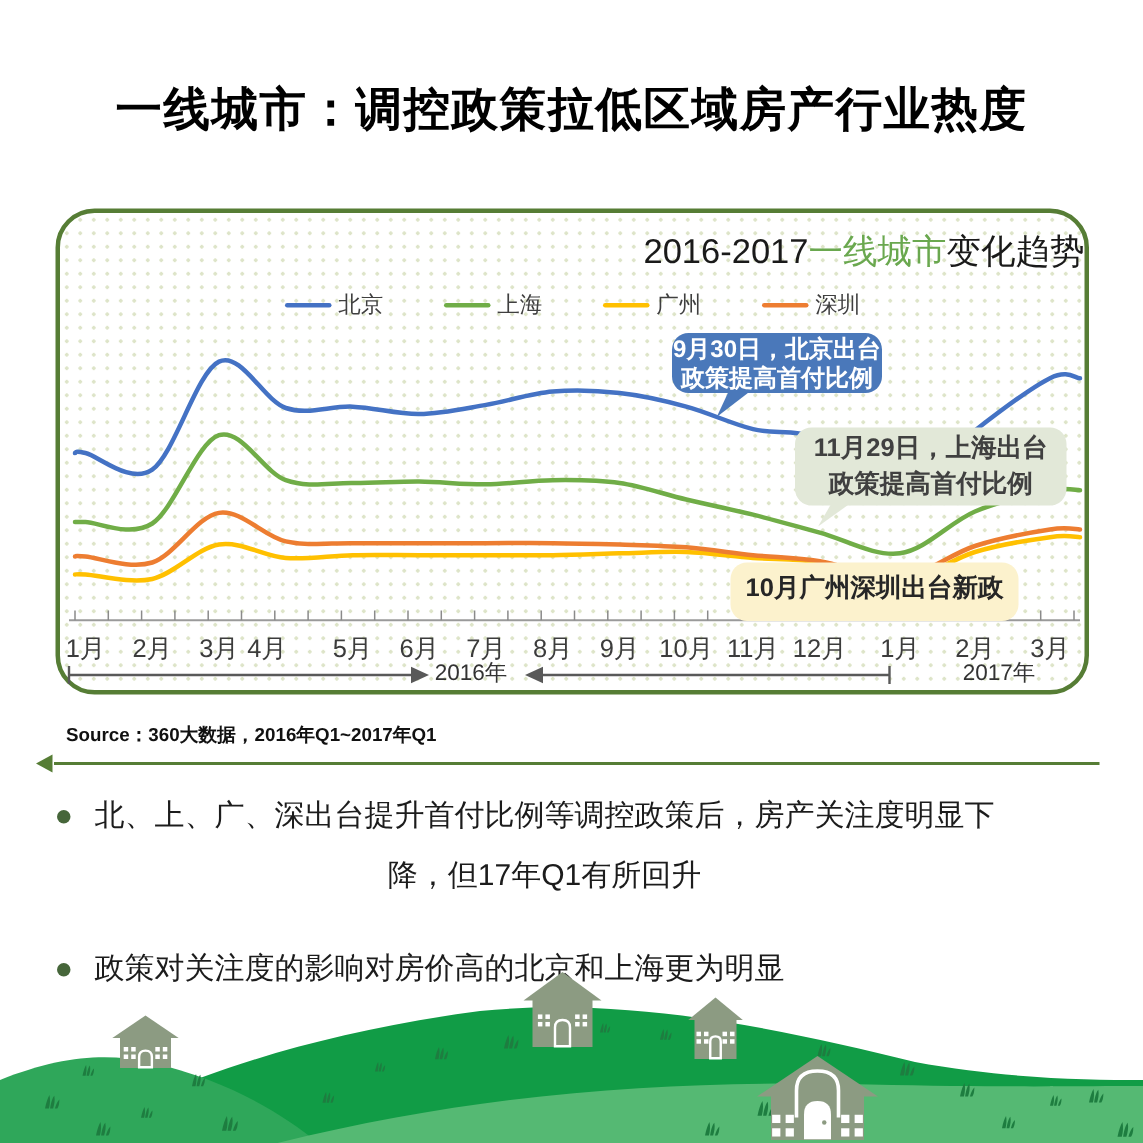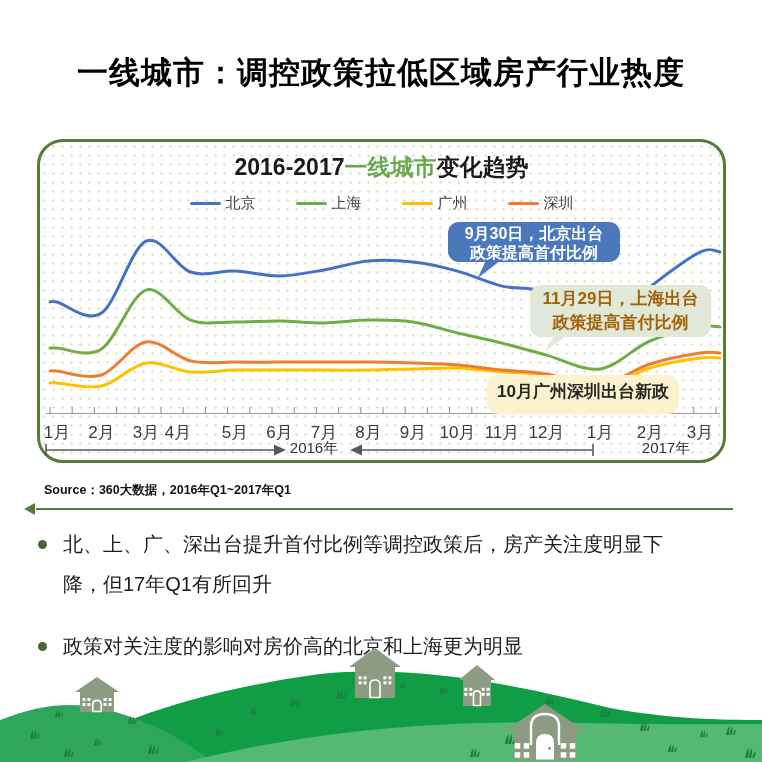--- a/index.html
+++ b/index.html
@@ -7,49 +7,49 @@
   .stage{position:relative;width:762px;height:762px;background:#fff;overflow:hidden;
          font-family:"Liberation Sans","DejaVu Sans",sans-serif;}
   .page-title{position:absolute;top:52px;left:0;width:100%;text-align:center;
               font-size:31px;font-weight:800;color:#000;letter-spacing:1px;}
   
   .chart-box{position:absolute;left:37px;top:139px;width:689px;height:324px;
              border:3px solid #567d35;border-radius:26px;
              background-color:#fff;
              background-image:radial-gradient(#dde4c8 1.2px,transparent 1.3px);
              background-size:9px 9px;}
-  .chart-title{position:absolute;top:10px;left:0;width:100%;text-align:center;
-               font-size:23px;font-weight:700;color:#1a1a1a;}
+  .chart-title{position:absolute;top:10px;left:0;width:100%;text-align:right;
+               font-size:23px;font-weight:400;color:#1a1a1a;}
   .chart-title .hl{color:#6aa84f;}
   .legend{position:absolute;top:52px;left:0;width:100%;display:flex;
           justify-content:center;gap:40px;align-items:center;}
   .legend-item{display:flex;align-items:center;gap:5px;}
   .legend-swatch{width:31px;height:3.5px;border-radius:2px;display:inline-block;}
   .legend-label{font-size:15px;color:#3f3f3f;}
   .curves-svg{position:absolute;left:0;top:0;width:683px;height:318px;}
   .month-label{position:absolute;top:279px;transform:translateX(-50%);
                font-size:17px;color:#3c3c3c;white-space:nowrap;}
   .year-label{position:absolute;top:297px;transform:translateX(-50%);
               font-size:15px;color:#333;white-space:nowrap;}
   
   .ann{position:absolute;text-align:center;font-weight:800;border-radius:11px;z-index:3;}
-  .ann-blue{left:408px;top:80px;width:172px;height:40px;font-size:16px;line-height:19px;padding-top:2px;}
+  .ann-blue{left:408px;top:80px;width:140px;height:40px;font-size:16px;line-height:19px;padding-top:2px;}
   .ann-sage{left:490px;top:143px;width:181px;height:52px;font-size:17px;line-height:24px;padding-top:2px;}
   .ann-cream{left:405px;top:233px;width:192px;height:39px;font-size:17px;line-height:33px;margin-left:42px;}
   .tail{position:absolute;width:0;height:0;border-style:solid;border-color:transparent;}
   .t-blue{left:34px;bottom:-16px;border-width:18px 15px 0 0;transform:skewX(-25deg);}
   .t-sage{left:20px;bottom:-14px;border-width:16px 13px 0 0;transform:skewX(-30deg);}
   
   .source{position:absolute;left:44px;top:482px;font-size:12.5px;font-weight:bold;color:#111;}
   .divider{position:absolute;left:36px;top:508px;width:697px;height:2px;background:#567d35;}
   .divider-arrow{position:absolute;left:24px;top:503px;width:0;height:0;
                  border-top:6px solid transparent;border-bottom:6px solid transparent;
                  border-right:11px solid #567d35;}
   
-  .bullets{position:absolute;left:36px;top:524px;width:692px;}
+  .bullets{position:absolute;left:36px;top:524px;width:692px;text-align:center;}
   .bullet{display:flex;margin-bottom:22px;}
   .bullet-dot{flex:0 0 9px;width:9px;height:9px;border-radius:50%;background:#46663a;
               margin:16px 16px 0 2px;}
   .bullet-text{font-size:20px;line-height:40px;color:#1c1c1c;}
   
   .scene{position:absolute;left:0;top:630px;width:762px;height:132px;}
 </style>
 </head>
 <body>
 
@@ -144,21 +144,21 @@
         <span class="month-label" style="left: 660px;">3月</span>
       </div>
     <span class="year-label" style="left:274px">2016年</span>
     <span class="year-label" style="left:626px">2017年</span>
 
     <div class="ann ann-blue" style="background: rgb(74, 120, 186); color: rgb(255, 255, 255);">
       <div>9月30日，北京出台</div>
       <div>政策提高首付比例</div>
       <i class="tail t-blue" style="border-top-color: rgb(74, 120, 186);"></i>
     </div>
-    <div class="ann ann-sage" style="background: rgb(226, 232, 216); color: #a16207;">
+    <div class="ann ann-sage" style="background: rgb(226, 232, 216); color: #404040;">
       <div>11月29日，上海出台</div>
       <div>政策提高首付比例</div>
       <i class="tail t-sage" style="border-top-color: rgb(226, 232, 216);"></i>
     </div>
     <div class="ann ann-cream" style="background: rgb(252, 242, 205); color: rgb(38, 38, 38);">
       <div>10月广州深圳出台新政</div>
     </div>
   </div>
 
   <div class="source">Source：360大数据，2016年Q1~2017年Q1</div>

